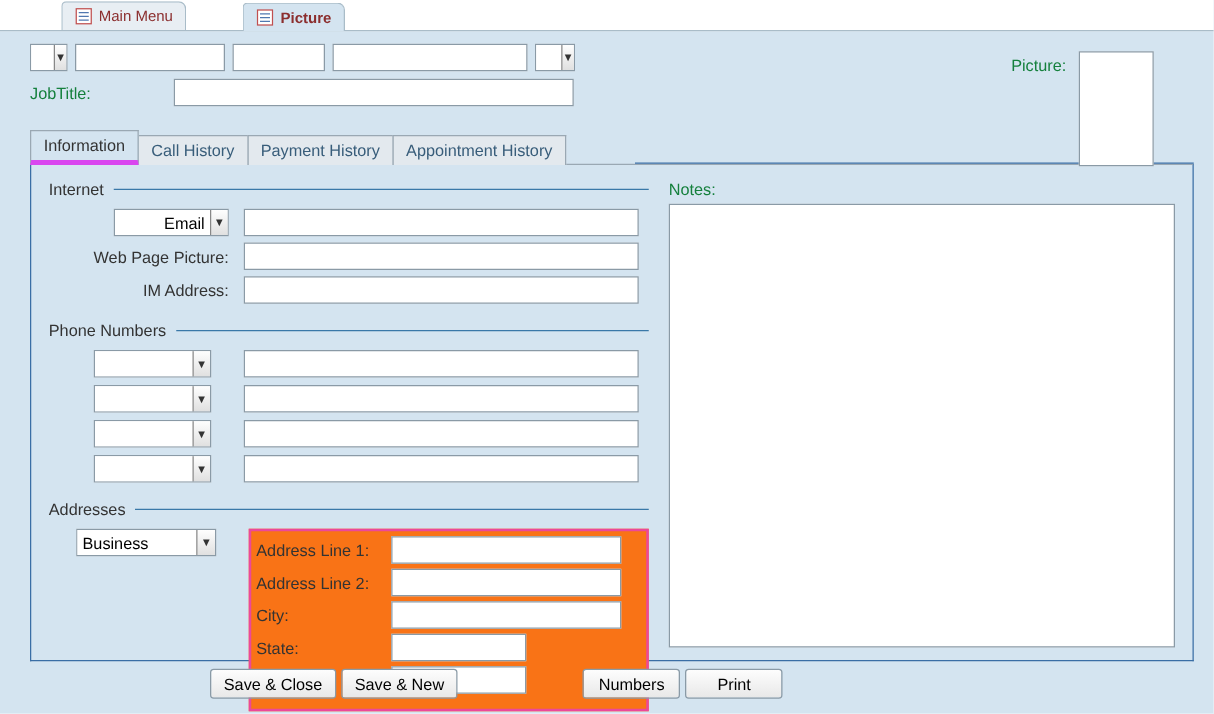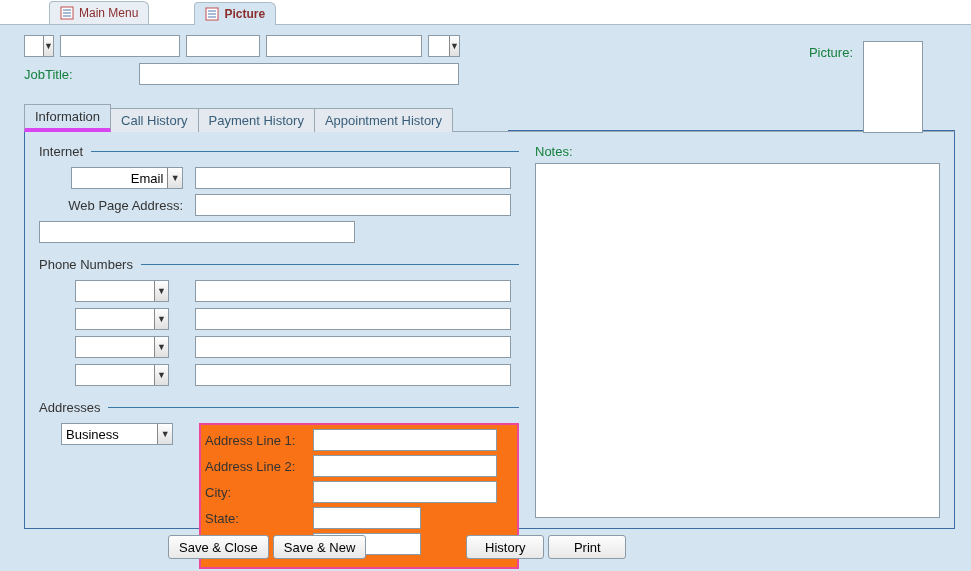--- a/index.html
+++ b/index.html
@@ -142,32 +142,33 @@
 
         <div class="left-col">
 
           <div class="fieldset">
             <div class="fslegend">
                 <span class="txtlabel">Internet</span>
                 <span class="line"></span>
               </div>
             <div class="field-row">
               <span class="flabel" style="display:flex;justify-content:flex-end;align-items:center;gap:0">
-                <span class="combo" style="width:112px">
+                <span class="combo" style="width:92px">
                   <input style="text-align: right;" value="Email">
                   <span class="drop-btn">▼</span>
                 </span>
               </span>
               <input class="txt" value="" style="">
             </div>
             <div class="field-row">
-              <span class="flabel">Web Page Address:</span>
+              <span class="flabel">Web Page Picture:</span>
               <input class="txt" value="" style="">
             </div>
             <div class="field-row">
+              <span class="flabel">IM Address:</span>
               <input class="txt" value="" style="">
             </div>
           </div>
 
           <div class="fieldset">
             <div class="fslegend">
                 <span class="txtlabel">Phone Numbers</span>
                 <span class="line"></span>
               </div>
             <div class="phone-row">
@@ -242,18 +243,18 @@
           <textarea class="notes-box" style=""></textarea>
         </div>
 
       </div>
     </div>
 
     <div class="footer-btns">
       <button class="btn">Save &amp; Close</button>
       <button class="btn">Save &amp; New</button>
       <span class="footer-gap"></span>
-      <button class="btn" style="min-width:78px">History</button>
+      <button class="btn" style="min-width:78px">Numbers</button>
       <button class="btn" style="min-width:78px">Print</button>
     </div>
 
   </div>
 </div>
 
 </body></html>

